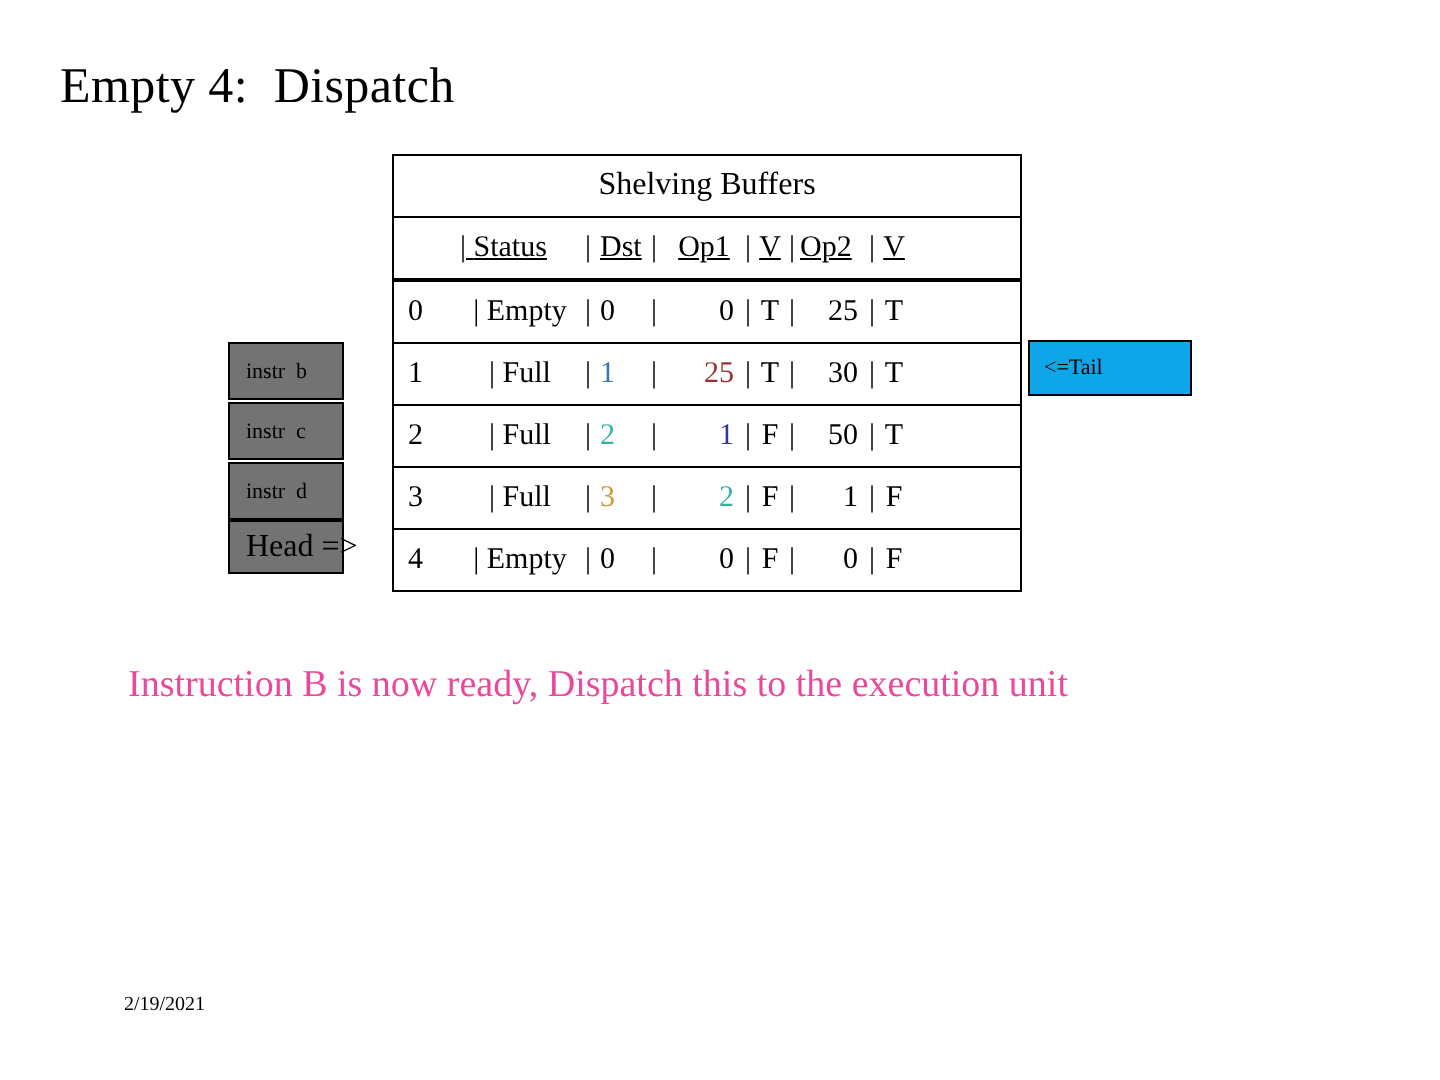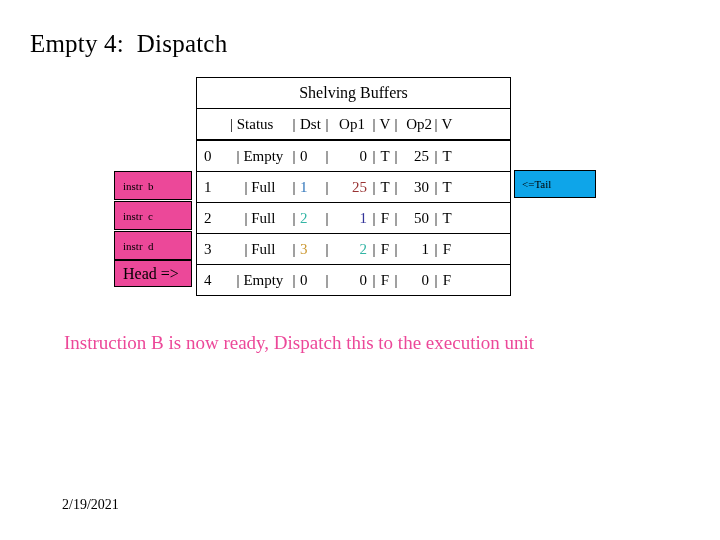--- a/index.html
+++ b/index.html
@@ -56,20 +56,21 @@
     border-right: 1.2px solid #000;
     border-top: 1.2px solid #000;
     height: 29px;
   }
   .header-cell {
     border-left: 1.2px solid #000;
     border-right: 1.2px solid #000;
     border-bottom: 2.6px solid #000;
     height: 29px;
     padding: 0;
+    text-decoration: underline;
   }
   .body-cell {
     border-left: 1.2px solid #000;
     border-right: 1.2px solid #000;
     border-bottom: 1.8px solid #000;
     height: 30px;
     padding: 0;
   }
   .body-cell.last {
     border-bottom: 1.2px solid #000;
@@ -92,34 +93,34 @@
   .c-dst       { text-align: left;  padding-left: 2px; }
   .c-op1       { text-align: right; padding-right: 3px; }
   .c-v1        { text-align: center; }
   .c-op2       { text-align: right; padding-right: 3px; }
   .c-v2        { text-align: center; }
 
   
   .rowgrid.head .c-status { text-align: left; padding-left: 4px; }
   .rowgrid.head .c-dst    { text-align: right; padding-left: 2px; }
   .rowgrid.head .c-op1    { text-align: center; padding-right: 0; }
-  .rowgrid.head .c-op2    { text-align: right; padding-right: 0; }
+  .rowgrid.head .c-op2    { text-align: left; padding-right: 0; }
 
   .caption-text {
     font-size: 16px;
   }
 
   
   .instr-box {
     position: absolute;
     left: 114px;
-    width: 78px;
+    width: 58px;
     box-sizing: border-box;
     border: 1.2px solid #000000;
-    background: #ec4899;
+    background: #737373;
     font-family: "Liberation Serif", serif;
     font-size: 11px;
     color: #000000;
     display: flex;
     align-items: center;
     padding-left: 8px;
     white-space: pre;
   }
   #instr-box-b { top: 171px; height: 29px; }
   #instr-box-c { top: 201px; height: 29px; }
@@ -156,21 +157,21 @@
     line-height: 1.42;
     color: #ec4899;
   }
 
   
   #footer-date {
     position: absolute;
     left: 62px;
     top: 497px;
     font-family: "Liberation Serif", serif;
-    font-size: 14px;
+    font-size: 10px;
     color: #000000;
   }
 </style>
 </head>
 <body>
 
 <div id="slide-title">Empty 4:  Dispatch</div>
 
 <table id="shelving-table">
   <tbody>

